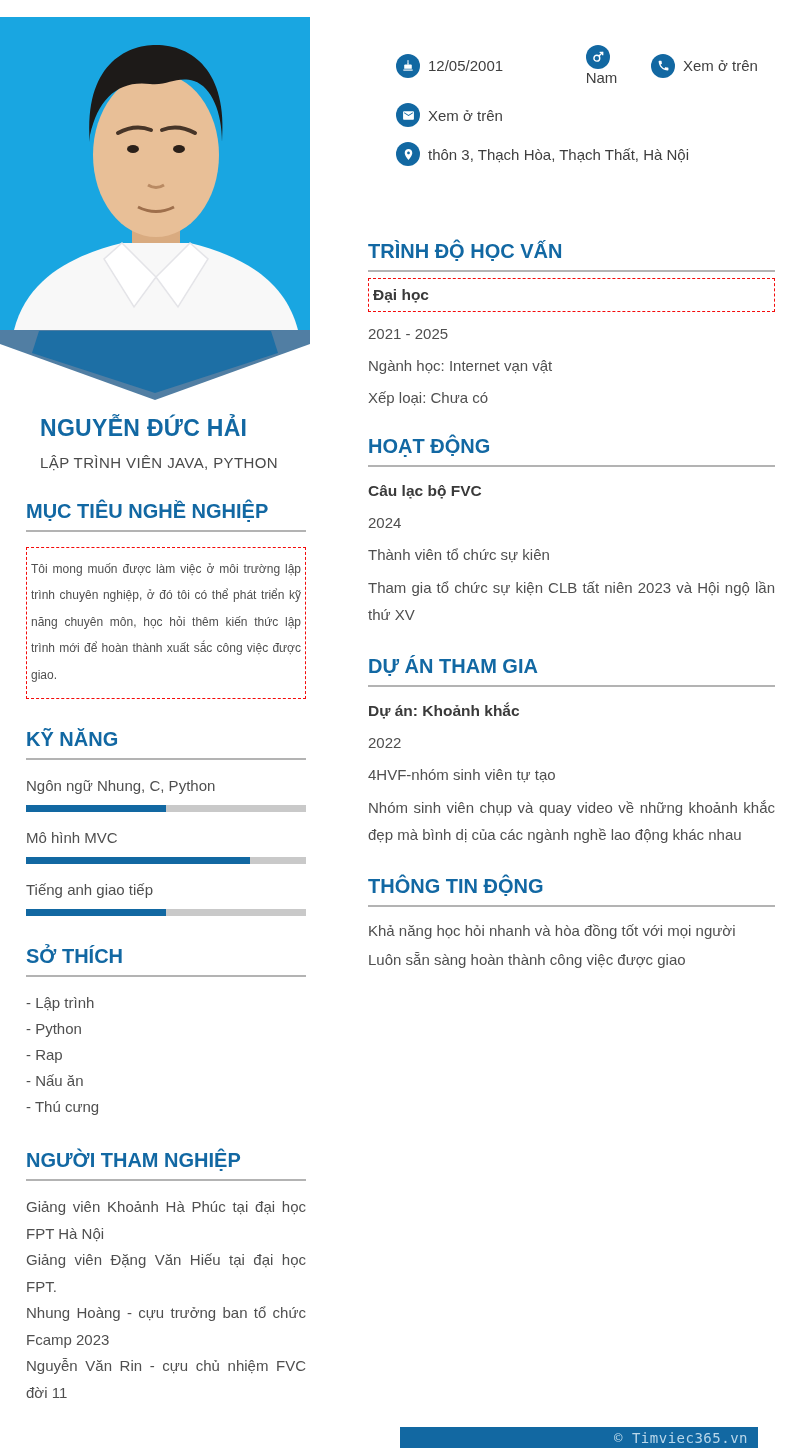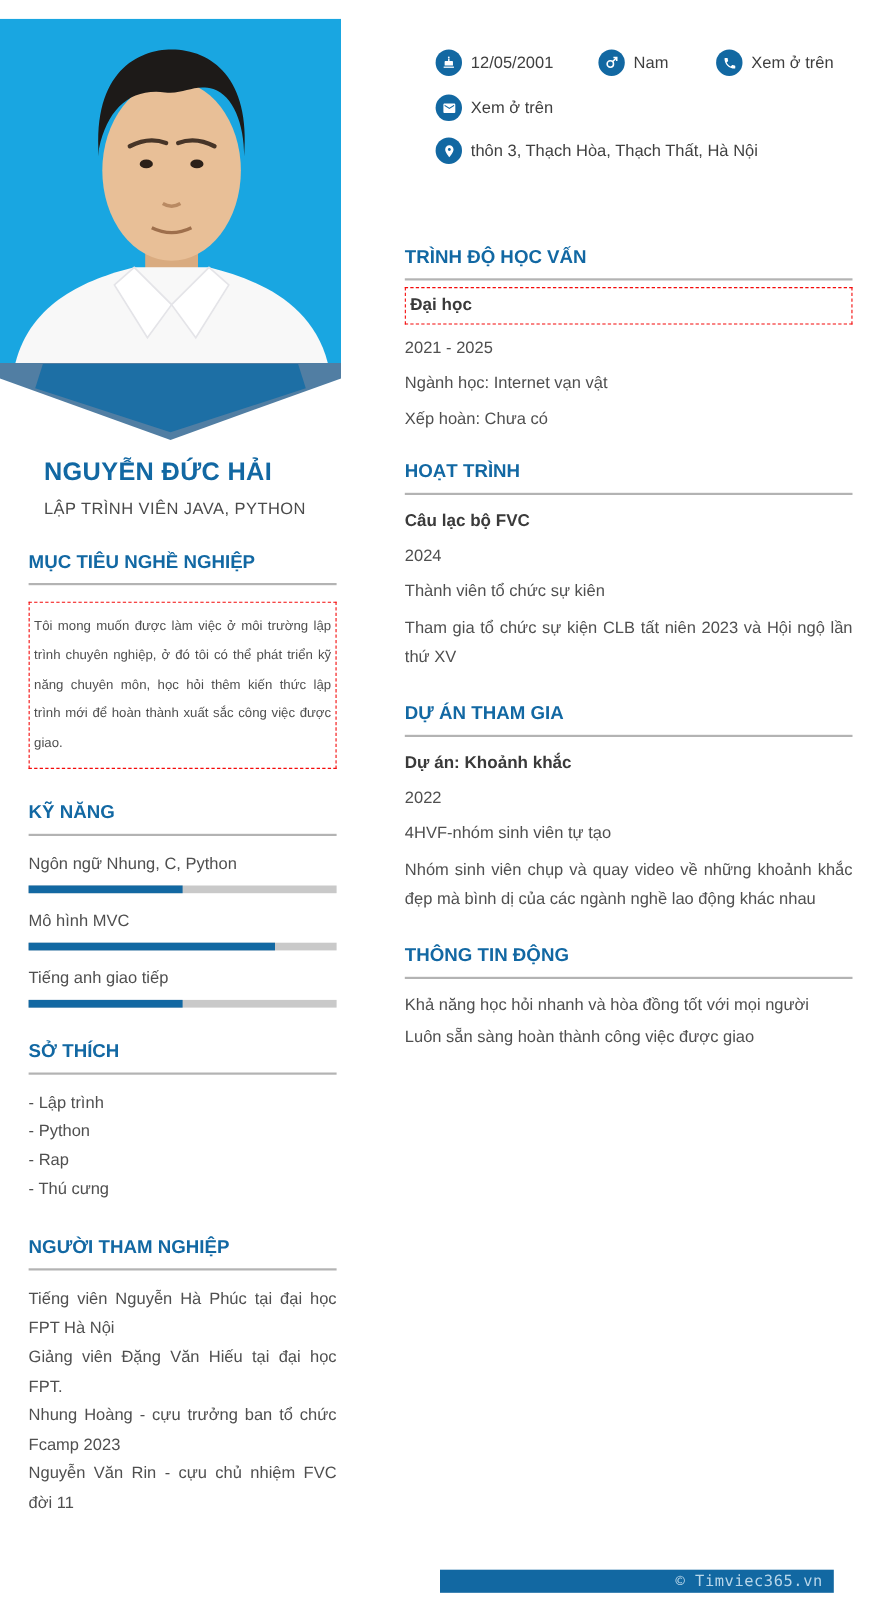--- a/index.html
+++ b/index.html
@@ -9,21 +9,21 @@
   
   .photo{position:absolute;left:0;top:17px;width:310px;height:313px;}
   .chevron{position:absolute;left:0;top:330px;width:310px;height:78px;}
 
   
   .left-col{position:absolute;left:0;top:395px;width:310px;}
   .name{margin:20px 4px 0 40px;font-size:23px;font-weight:bold;color:#1268a3;letter-spacing:.3px;}
   .job-title{margin:12px 4px 0 40px;font-size:15px;color:#4a4a4a;letter-spacing:.4px;}
 
   .lsec{margin:28px 4px 0 26px;}
-  .sec-h{font-size:17px;font-weight:bold;color:#1268a3;line-height:24px;}
+  .sec-h{font-size:20px;font-weight:bold;color:#1268a3;line-height:24px;}
   .rule{height:2px;background:#b3b3b3;margin-top:7px;}
 
   .objective-box{margin-top:15px;border:1px dashed #f40b0b;padding:8px 4px 10px 4px;
                  font-size:12px;line-height:26.4px;text-align:justify;color:#4f4f4f;}
 
   .skill{margin-top:16px;}
   .skill-label{font-size:15px;color:#4f4f4f;line-height:20px;}
   .track{margin-top:9px;height:7px;background:#c9c9c9;}
   .fill{height:7px;background:#1268a2;}
 
@@ -31,21 +31,21 @@
   .hobby-list li{font-size:15px;line-height:26px;color:#4f4f4f;}
 
   .ref{margin:0;font-size:15px;line-height:26.5px;text-align:justify;color:#4f4f4f;}
   .refs{margin-top:13px;}
 
   
   .right-col{position:absolute;left:368px;top:45px;width:407px;}
   .contact-row{display:flex;align-items:center;padding-left:28px;}
   .contact-item{display:flex;align-items:center;}
   .ci-1{width:148px;}
-  .ci-2{width:107px;}
+  .ci-2{width:107px;flex-direction:column;}
   .cicon{width:24px;height:24px;border-radius:50%;background:#1268a2;flex:0 0 24px;
          display:flex;align-items:center;justify-content:center;}
   .cicon svg{display:block;}
   .contact-text{margin-left:8px;font-size:15px;color:#3f3f3f;white-space:nowrap;}
   .row2{margin-top:17px;}
   .row3{margin-top:15px;}
 
   .rsec{margin-top:26px;}
   .rsec-first{margin-top:73px;}
   .edu-box{margin-top:6px;border:1px dashed #f40b0b;height:32px;line-height:32px;
@@ -125,29 +125,30 @@
       </div>
     </div>
 
     <div class="lsec">
       <div class="sec-h">SỞ THÍCH</div>
       <div class="rule"></div>
       <ul class="hobby-list">
         <li>- Lập trình</li>
         <li>- Python</li>
         <li>- Rap</li>
+        <li>- Nấu ăn</li>
         <li>- Thú cưng</li>
       </ul>
     </div>
 
     <div class="lsec">
       <div class="sec-h">NGƯỜI THAM NGHIỆP</div>
       <div class="rule"></div>
       <div class="refs">
-        <p class="ref">Tiếng viên Nguyễn Hà Phúc tại đại học FPT Hà Nội</p>
+        <p class="ref">Giảng viên Khoảnh Hà Phúc tại đại học FPT Hà Nội</p>
         <p class="ref">Giảng viên Đặng Văn Hiếu tại đại học FPT.</p>
         <p class="ref">Nhung Hoàng - cựu trưởng ban tổ chức Fcamp 2023</p>
         <p class="ref">Nguyễn Văn Rin - cựu chủ nhiệm FVC đời 11</p>
       </div>
     </div>
   </div>
 
   <div class="right-col">
 
     <div class="contact-row">
@@ -207,25 +208,25 @@
         <span class="contact-text">thôn 3, Thạch Hòa, Thạch Thất, Hà Nội</span>
       </div>
     </div>
 
     <div class="rsec rsec-first">
       <div class="sec-h">TRÌNH ĐỘ HỌC VẤN</div>
       <div class="rule"></div>
       <div class="edu-box">Đại học</div>
       <p class="entry">2021 - 2025</p>
       <p class="entry">Ngành học: Internet vạn vật</p>
-      <p class="entry">Xếp hoàn: Chưa có</p>
+      <p class="entry">Xếp loại: Chưa có</p>
     </div>
 
     <div class="rsec">
-      <div class="sec-h">HOẠT TRÌNH</div>
+      <div class="sec-h">HOẠT ĐỘNG</div>
       <div class="rule"></div>
       <p class="entry-bold">Câu lạc bộ FVC</p>
       <p class="entry">2024</p>
       <p class="entry">Thành viên tổ chức sự kiên</p>
       <p class="entry-desc">Tham gia tổ chức sự kiện CLB tất niên 2023 và Hội ngộ lần thứ XV</p>
     </div>
 
     <div class="rsec">
       <div class="sec-h">DỰ ÁN THAM GIA</div>
       <div class="rule"></div>

